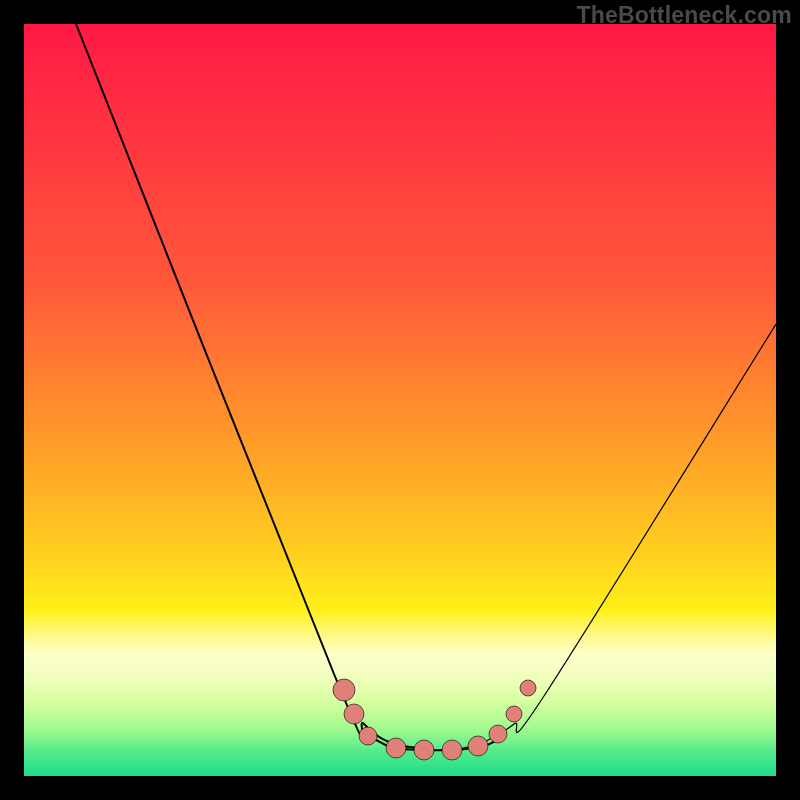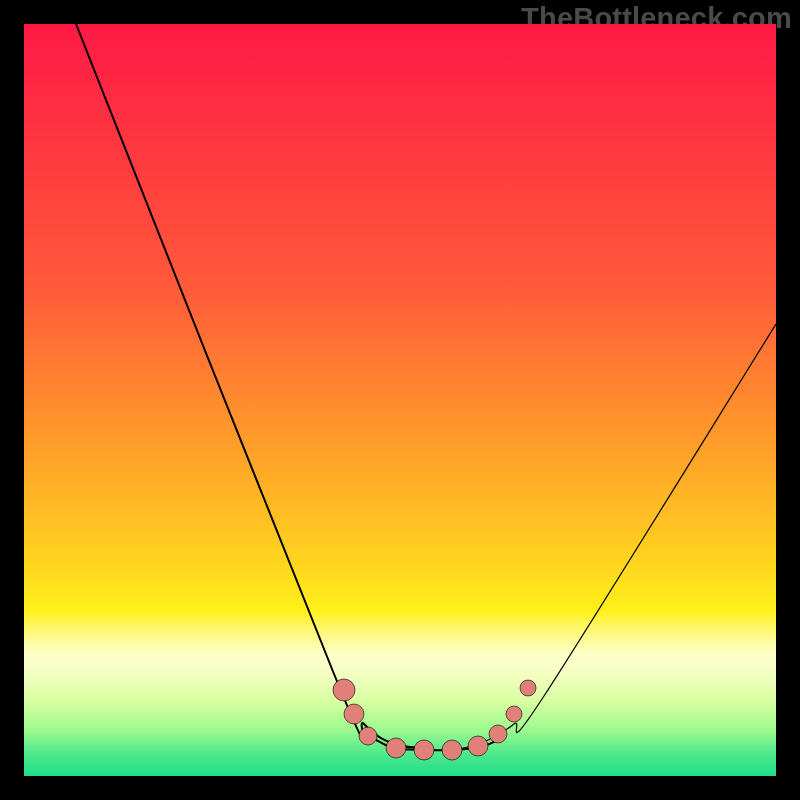--- a/index.html
+++ b/index.html
@@ -42,21 +42,21 @@
     left: 0; right: 0;
     top: 78%;
     height: 12%;
     background: linear-gradient(to bottom, rgba(255,255,255,0) 0%, rgba(255,255,230,0.35) 60%, rgba(255,255,255,0) 100%);
   }
   .watermark {
     position: absolute;
     top: 2px;
     right: 8px;
     color: #4a4a4a;
-    font-size: 29px;
+    font-size: 23px;
     font-weight: 600;
     letter-spacing: 0.2px;
     user-select: none;
   }
   svg.curve {
     position: absolute;
     inset: 0;
   }
   .marker {
     fill: #e08078;

